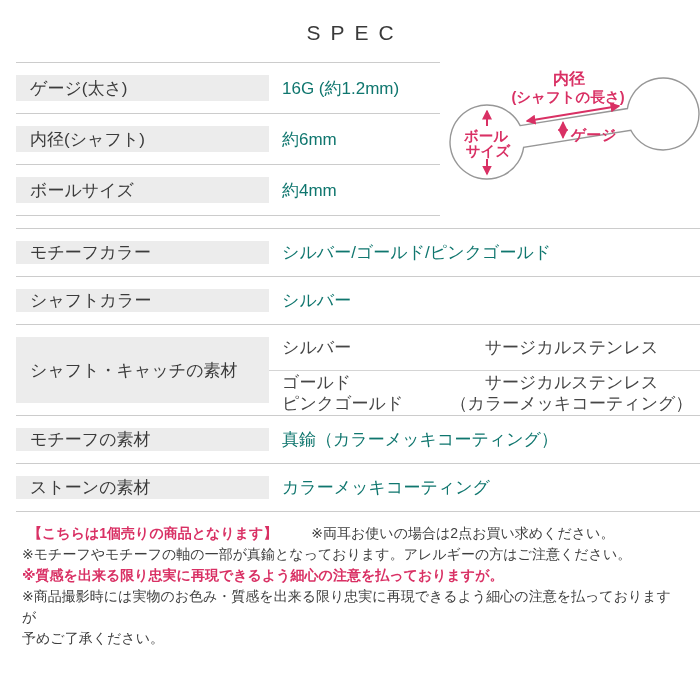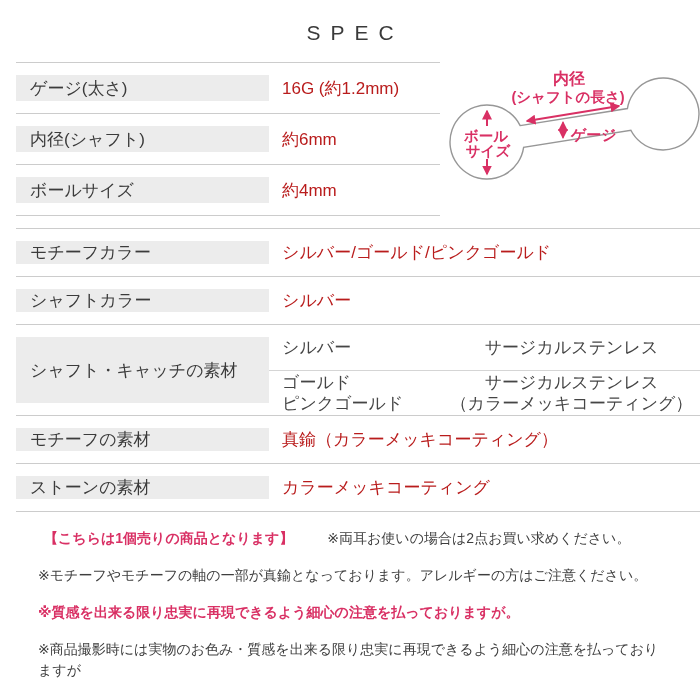--- a/index.html
+++ b/index.html
@@ -21,32 +21,32 @@
   .t1 .row{min-height:50px;}
   .t2{width:688px;margin-top:12px;}
   .t2 .row{min-height:45px;}
   .cell-label{
     flex:0 0 253px;background:#ececec;margin:12px 0;
     display:flex;align-items:center;padding-left:14px;
     font-size:17px;color:#3b3b3b;box-sizing:border-box;
   }
   .cell-value{
     flex:1;display:flex;align-items:center;padding-left:13px;
-    font-size:17px;color:#b91c1c;
+    font-size:17px;color:#0f766e;
   }
   .row-materials{min-height:90px !important;}
   .cell-value-stack{flex:1;display:flex;flex-direction:column;padding:0;}
   .sub-row{flex:1;display:flex;align-items:center;font-size:17px;color:#454545;line-height:21px;}
   .sub-row + .sub-row{border-top:1px solid #d5d5d5;}
   .sub-color{flex:0 0 157px;padding-left:13px;}
   .sub-material{flex:1;text-align:center;}
   .diagram{position:absolute;left:419px;top:2px;width:275px;height:150px;}
   .diagram text{font-weight:bold;fill:#d93064;}
   .notes{margin-top:11px;padding-left:6px;font-size:14px;line-height:21px;color:#3e3e3e;}
-  .notes p{margin:16px;}
+  .notes p{margin:0;}
   .notes .line1{padding-left:6px;}
   .pink{color:#d93064;font-weight:bold;}
   .note-after{margin-left:30px;}
 </style>
 </head>
 <body>
 
 <div class="page">
 
   <h1 class="page-title">SPEC</h1>

